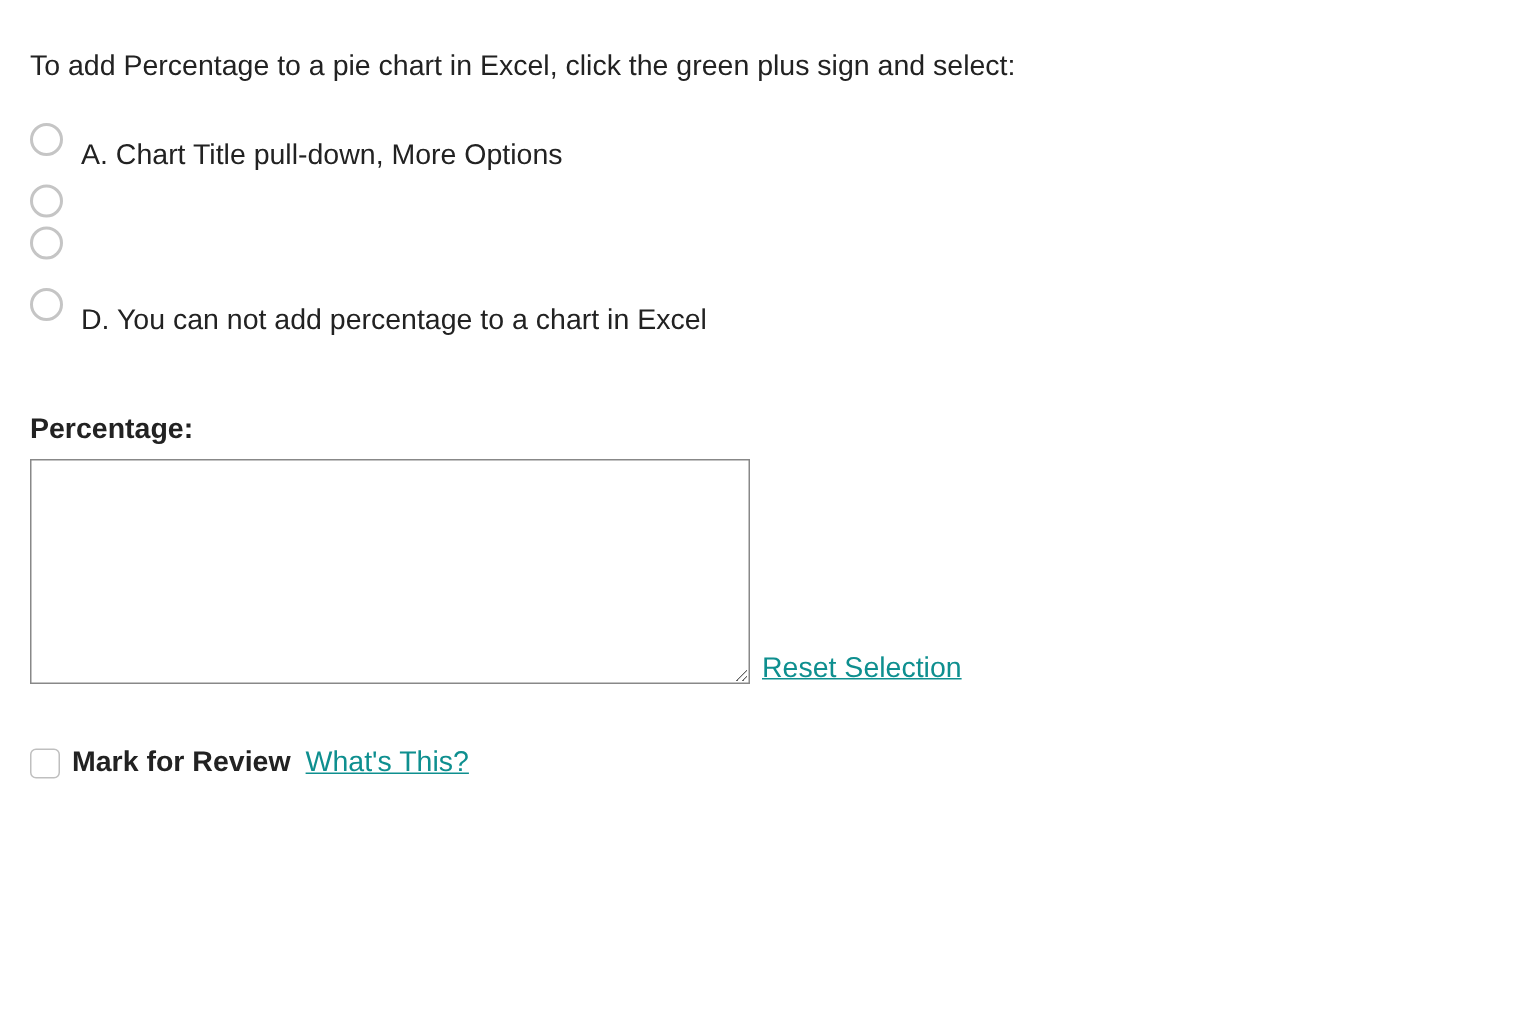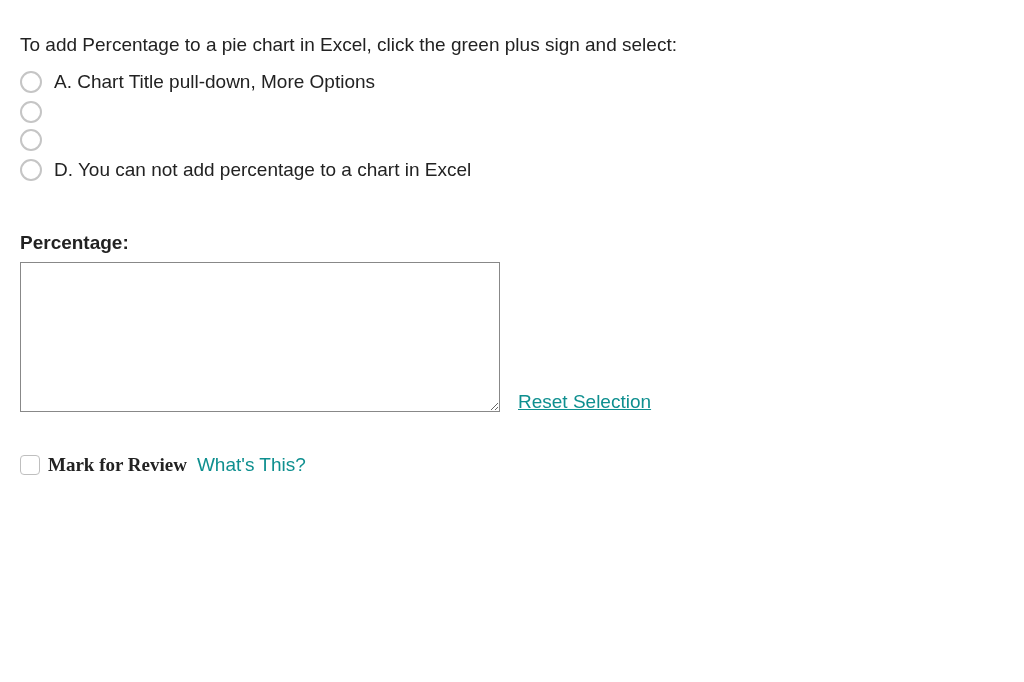--- a/index.html
+++ b/index.html
@@ -32,30 +32,31 @@
       width: 22px;
       height: 22px;
       border: 2px solid #c5c5c5;
       border-radius: 50%;
       flex-shrink: 0;
       cursor: pointer;
       background: #fff;
     }
     .option-label {
       line-height: 1.4;
+      margin-top: 22px;
     }
     .rationale-label {
       font-weight: 700;
       margin-bottom: 8px;
       display: block;
     }
     .rationale-area {
       display: flex;
       align-items: flex-end;
-      gap: 18px;
+      gap: 8px;
       margin-bottom: 42px;
     }
     textarea.rationale {
       width: 480px;
       height: 150px;
       border: 1px solid #888;
       resize: both;
       font-family: inherit;
       font-size: 16px;
       padding: 6px;
@@ -78,24 +79,24 @@
       width: 20px;
       height: 20px;
       border: 1.5px solid #bfbfbf;
       border-radius: 4px;
       cursor: pointer;
       background: #fff;
       flex-shrink: 0;
     }
     .mark-review-label {
       font-weight: 700;
-      font-family: Liberation Serif, serif;
     }
     .whats-this {
       color: #0e8f8f;
+      text-decoration: underline;
       cursor: pointer;
       margin-left: 2px;
     }
   </style>
 </head>
 <body>
 
 <div class="question-text">To add Percentage to a pie chart in Excel, click the green plus sign and select:</div>
 
 <div class="options">

